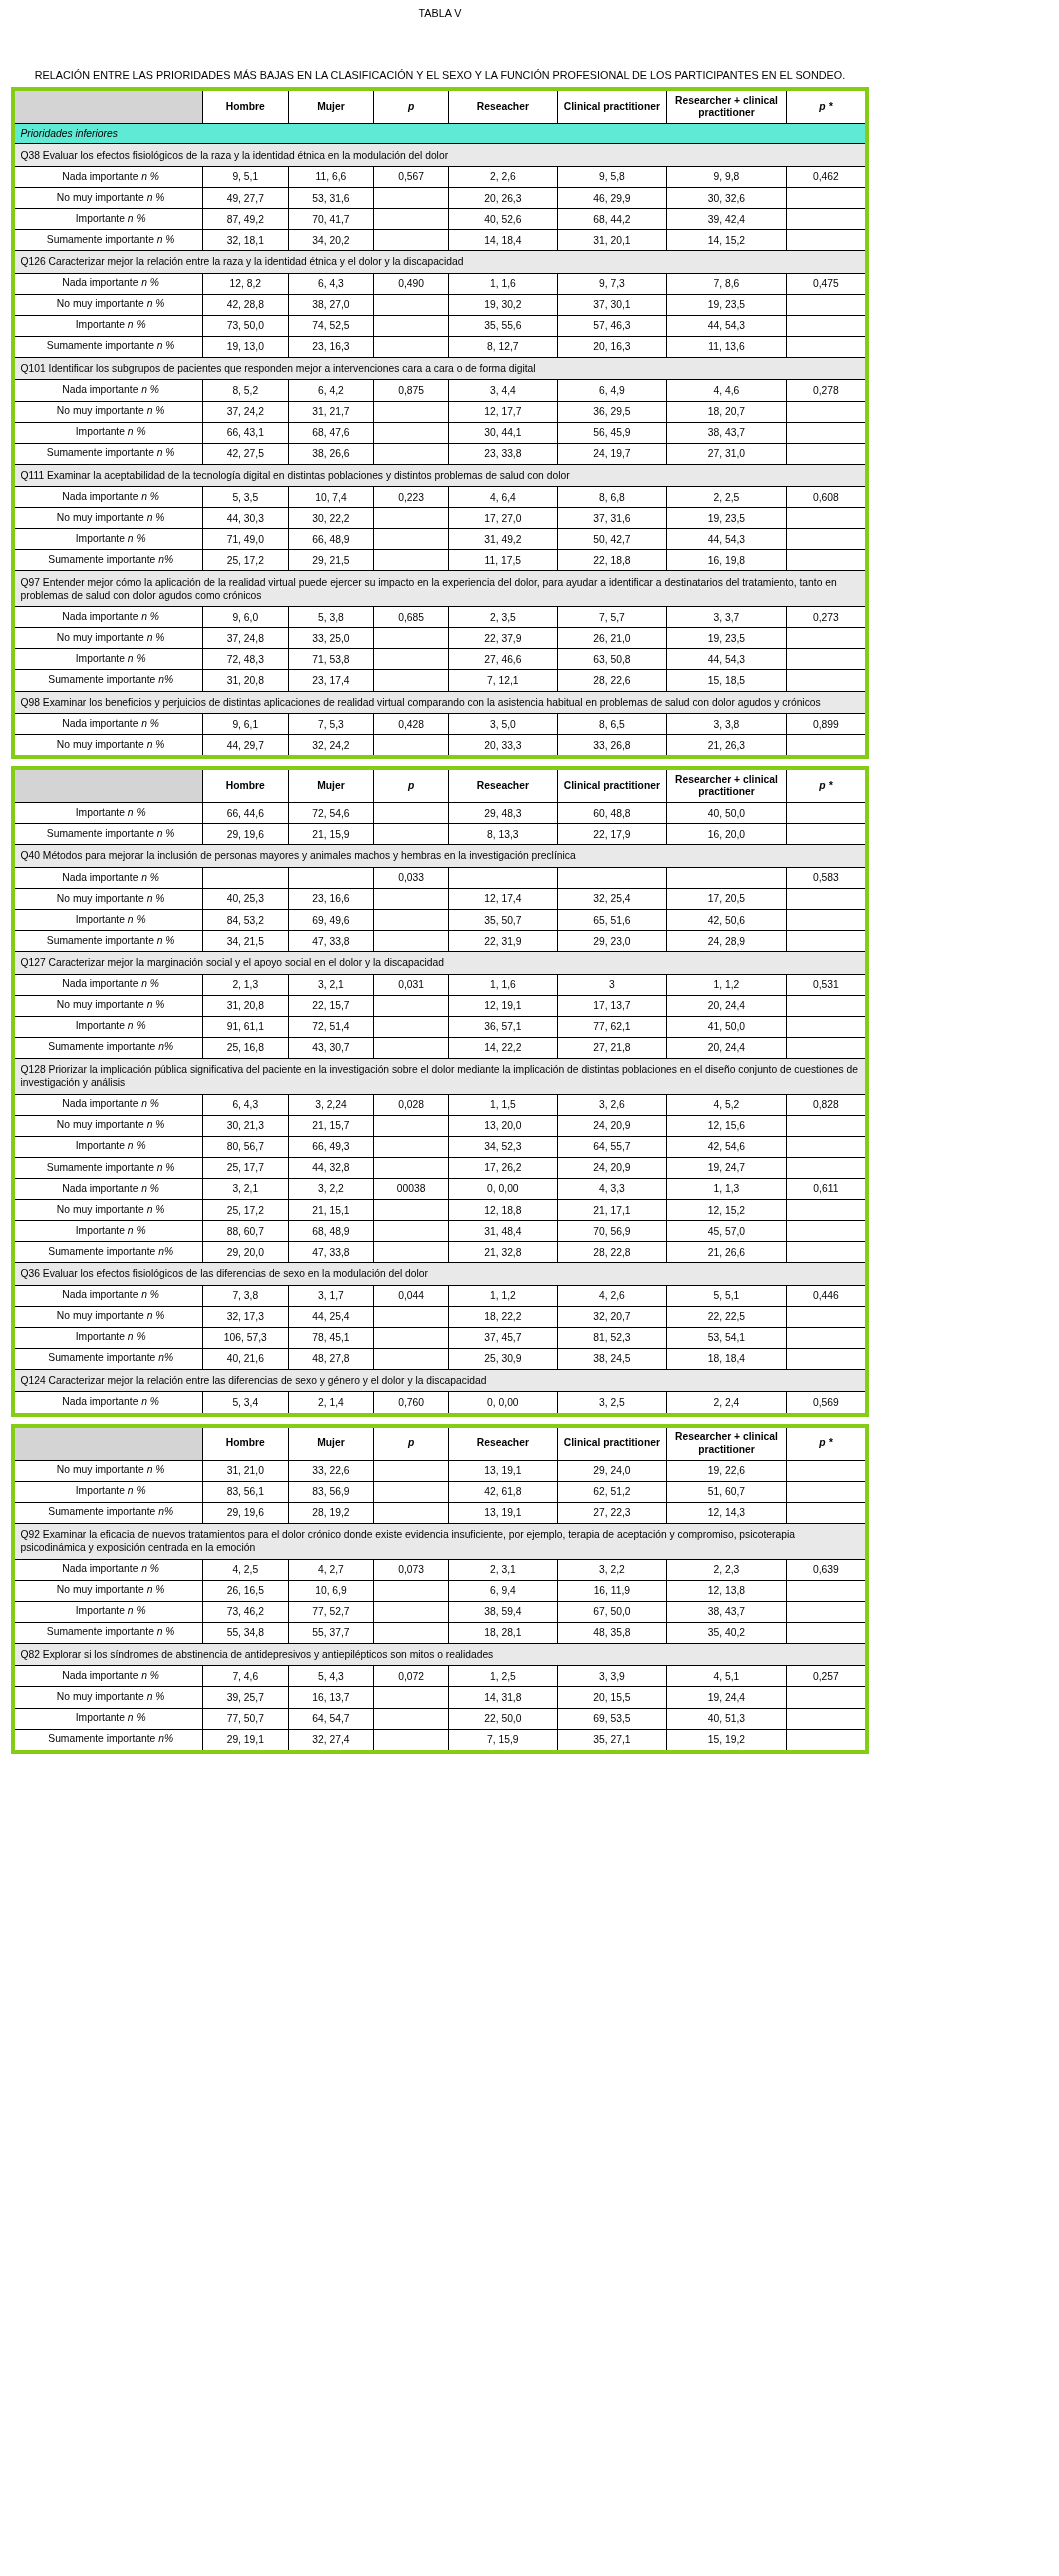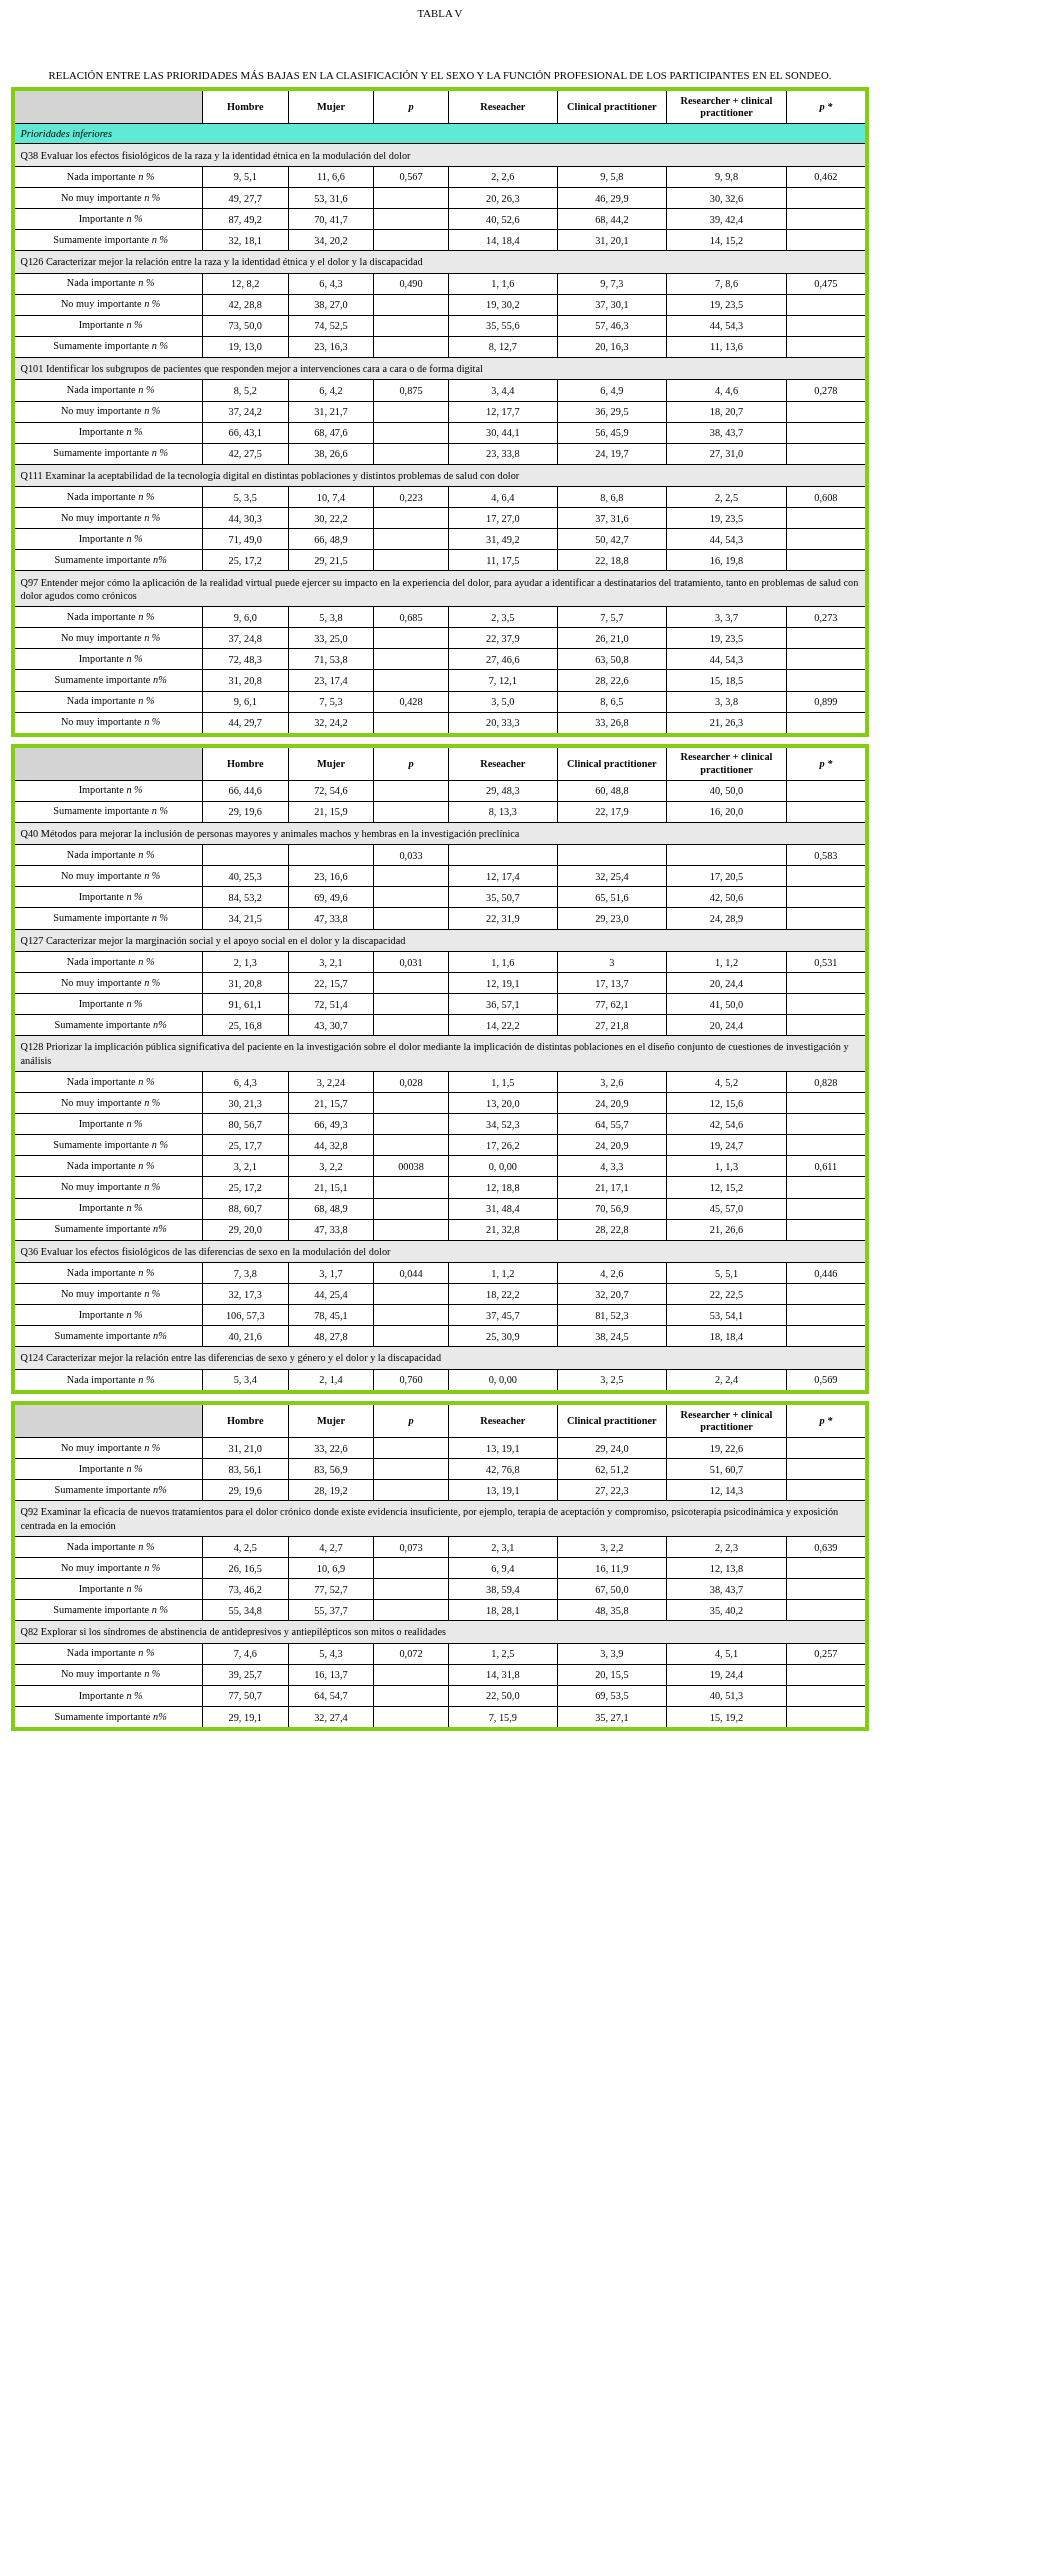--- a/index.html
+++ b/index.html
@@ -8,21 +8,20 @@
     background: #ffffff;
   }
   body {
     font-family: "Liberation Sans", sans-serif;
     color: #000000;
   }
   .page {
     width: 880px;
     box-sizing: border-box;
     padding: 7.2px 11.3px 15.5px 11.3px;
-    font-family: Liberation Serif, serif;
   }
   .doc-title {
     text-align: center;
     font-size: 10.8px;
     line-height: 1.25;
     margin-bottom: 5.2px;
   }
   .doc-title .tnum {
     display: block;
     font-size: 10.8px;
@@ -337,20 +336,23 @@
         <tr class="datarow">
           <td class="lbl">Sumamente importante <span class="it">n%</span></td>
           <td>31, 20,8</td>
           <td>23, 17,4</td>
           <td></td>
           <td>7, 12,1</td>
           <td>28, 22,6</td>
           <td>15, 18,5</td>
           <td></td>
         </tr>
+        <tr class="qrow">
+          <td colspan="8">Q98 Examinar los beneficios y perjuicios de distintas aplicaciones de realidad virtual comparando con la asistencia habitual en problemas de salud con dolor agudos y crónicos</td>
+        </tr>
         <tr class="datarow">
           <td class="lbl">Nada importante <span class="it">n %</span></td>
           <td>9, 6,1</td>
           <td>7, 5,3</td>
           <td>0,428</td>
           <td>3, 5,0</td>
           <td>8, 6,5</td>
           <td>3, 3,8</td>
           <td>0,899</td>
         </tr>
@@ -671,21 +673,21 @@
           <td>13, 19,1</td>
           <td>29, 24,0</td>
           <td>19, 22,6</td>
           <td></td>
         </tr>
         <tr class="datarow">
           <td class="lbl">Importante <span class="it">n %</span></td>
           <td>83, 56,1</td>
           <td>83, 56,9</td>
           <td></td>
-          <td>42, 76,8</td>
+          <td>42, 61,8</td>
           <td>62, 51,2</td>
           <td>51, 60,7</td>
           <td></td>
         </tr>
         <tr class="datarow">
           <td class="lbl">Sumamente importante <span class="it">n%</span></td>
           <td>29, 19,6</td>
           <td>28, 19,2</td>
           <td></td>
           <td>13, 19,1</td>

